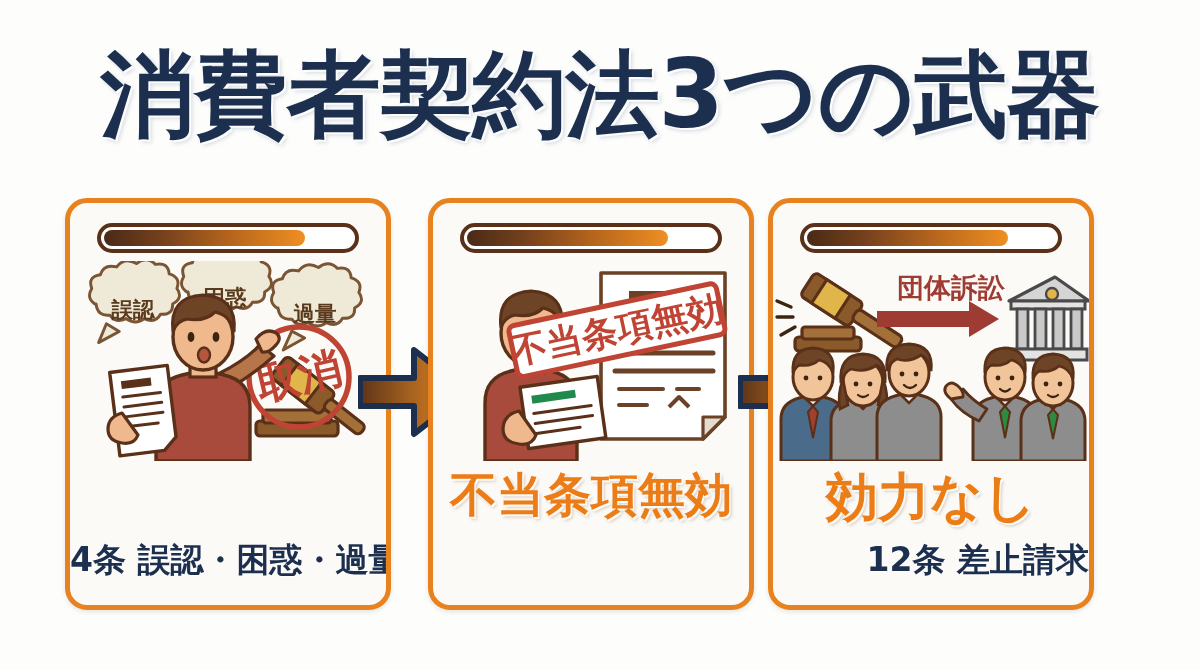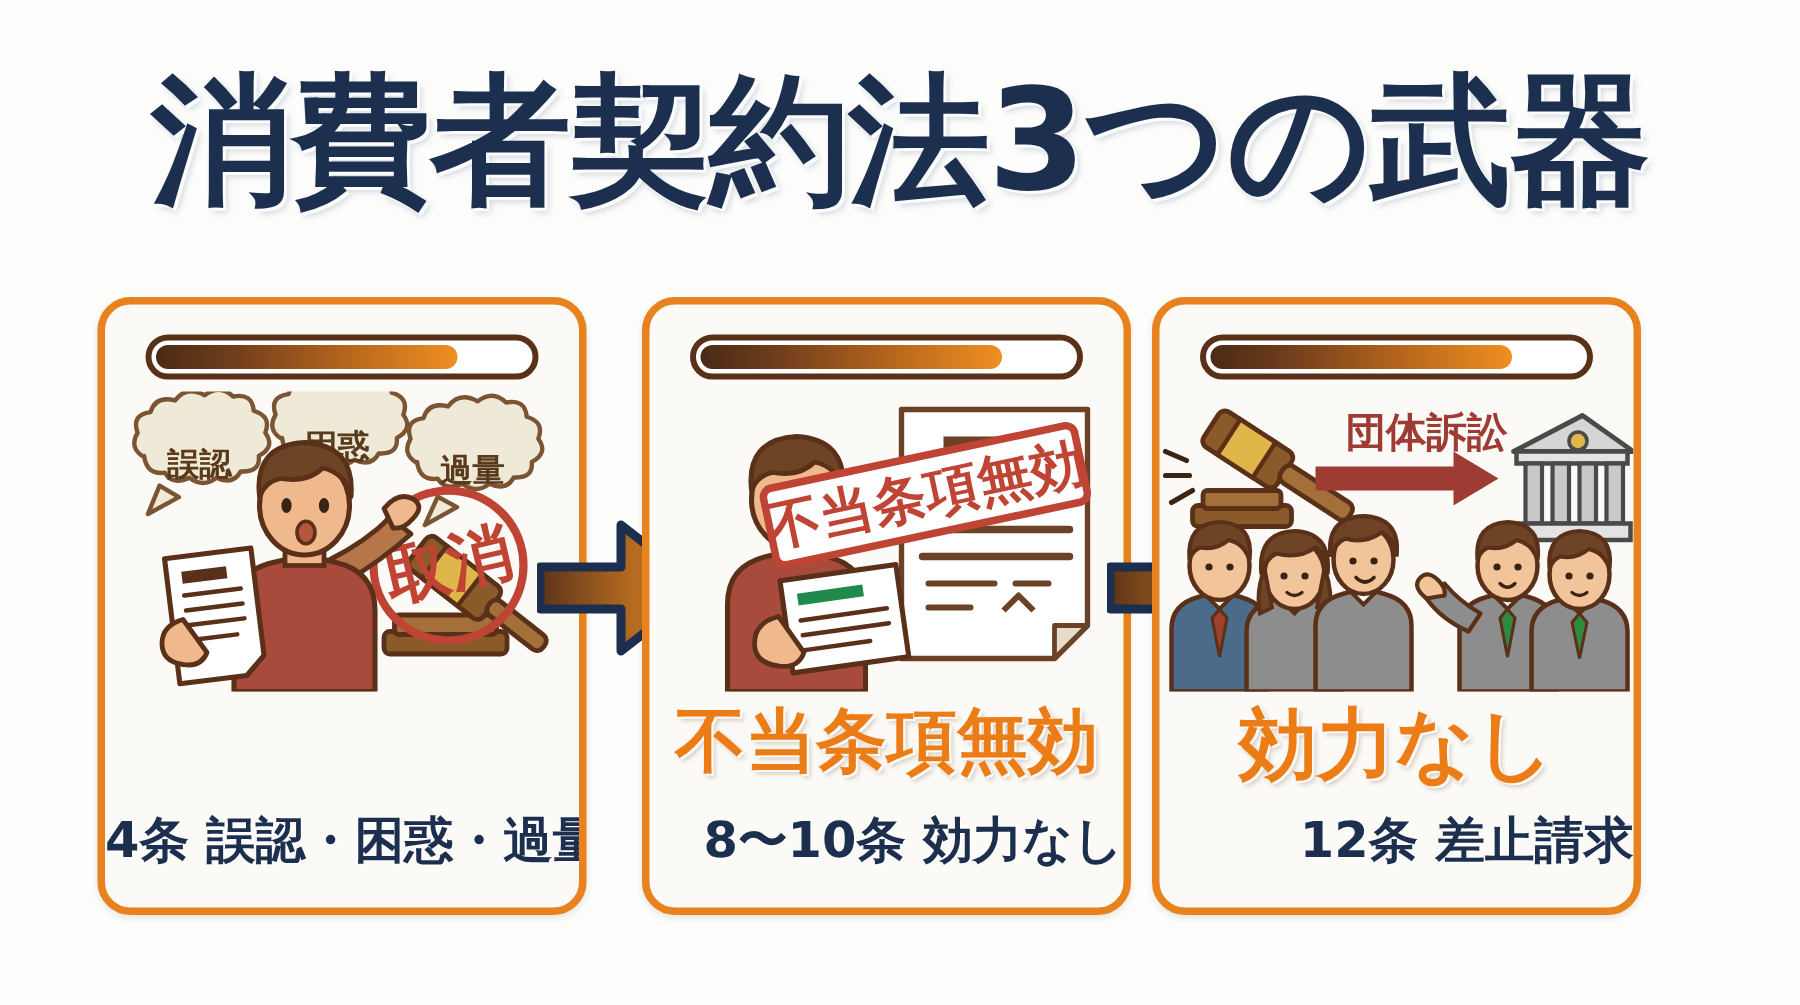--- a/index.html
+++ b/index.html
@@ -228,21 +228,20 @@
         </g>
 
         <g transform="rotate(-12 180 70)">
           <rect x="78" y="44" width="212" height="52" rx="6" fill="#ffffff" stroke="#bf4433" stroke-width="5"></rect>
           <text x="184" y="82" font-family="'DejaVu Sans','Liberation Sans',sans-serif" font-size="36" font-weight="900" fill="#bf4433" text-anchor="middle">不当条項無効</text>
         </g>
       </svg>
     </div>
 
     <div class="headline small">不当条項無効</div>
-    <div class="subline">8〜10条 効力なし</div>
   </div>
 
   <div class="conn" id="conn2">
     <svg viewBox="0 0 112 96" xmlns="http://www.w3.org/2000/svg">
       <defs>
         <linearGradient id="arrGrad2" x1="0" y1="0" x2="1" y2="0">
           <stop offset="0%" stop-color="#5d3418"></stop>
           <stop offset="45%" stop-color="#a3601f"></stop>
           <stop offset="100%" stop-color="#ef8f22"></stop>
         </linearGradient>

